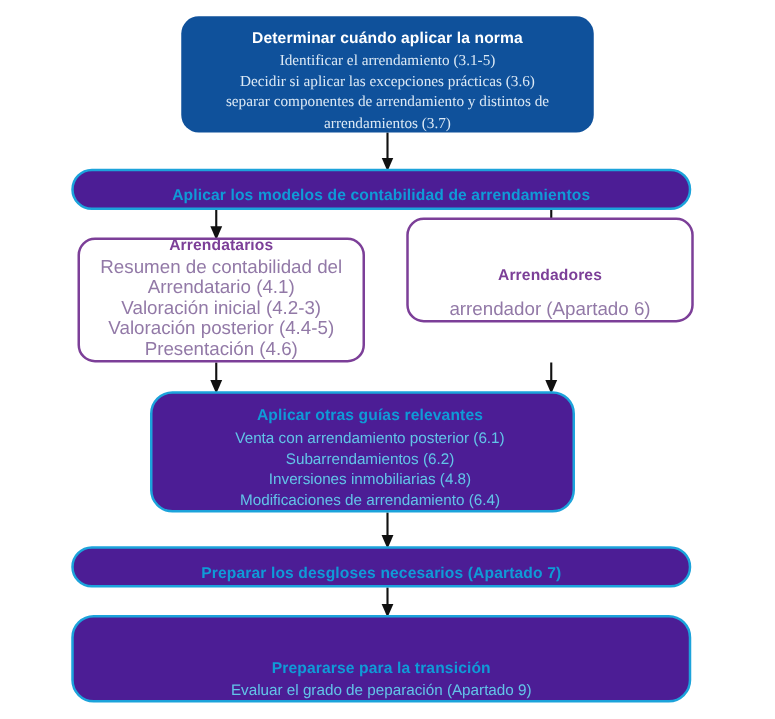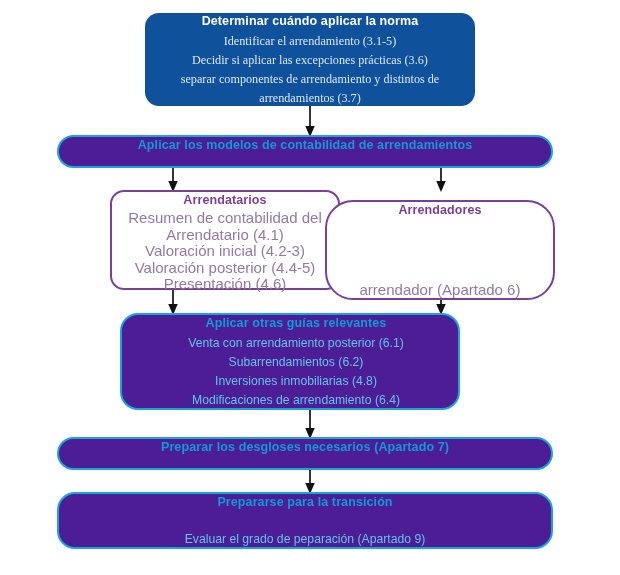--- a/index.html
+++ b/index.html
@@ -30,21 +30,21 @@
     height: 575px;
     pointer-events: none;
   }
 
   .node {
     position: absolute;
     box-sizing: border-box;
     display: flex;
     flex-direction: column;
     align-items: center;
-    justify-content: space-between;
+    justify-content: flex-end;
     text-align: center;
   }
 
   .node .title {
     font-weight: bold;
     letter-spacing: 0.1px;
   }
   .node .line {
     font-weight: normal;
   }
@@ -100,25 +100,25 @@
   }
   .node--purple .line {
     color: #9279A7;
     font-size: 15px;
     line-height: 16.5px;
   }
 
   
   #node-determinar { left: 145px; top: 13px;  width: 330px; height: 93px; }
   #node-aplicar-modelos { left: 57px; top: 135px; width: 496px; height: 33px; }
-  #node-arrendatarios { left: 62px;  top: 190px; width: 230px; height: 100px; margin-left: 48px; }
-  #node-arrendadores  { left: 325px; top: 200px; width: 230px; height: 100px; border-radius: 28px; }
+  #node-arrendatarios { left: 62px;  top: 190px; width: 230px; height: 100px; }
+  #node-arrendadores  { left: 325px; top: 174px; width: 230px; height: 84px; }
   #node-otras-guias   { left: 120px; top: 313px; width: 340px; height: 97px; padding-left: 12px; }
   #node-desgloses     { left: 57px;  top: 437px; width: 496px; height: 33px; }
-  #node-transicion    { left: 57px;  top: 492px; width: 496px; height: 57px; }
+  #node-transicion    { left: 57px;  top: 492px; width: 496px; height: 70px; }
 </style>
 </head>
 <body>
 
 <div id="flow-canvas">
 
   <svg class="connectors" viewBox="0 0 620 575" width="620" height="575" xmlns="http://www.w3.org/2000/svg">
     <defs>
       <marker id="arrowhead" markerWidth="7" markerHeight="7" refX="3.2" refY="3.2" orient="auto" markerUnits="strokeWidth">
         <path d="M0,0.4 L6.4,3.2 L0,6.0 z" fill="#111111"></path>

